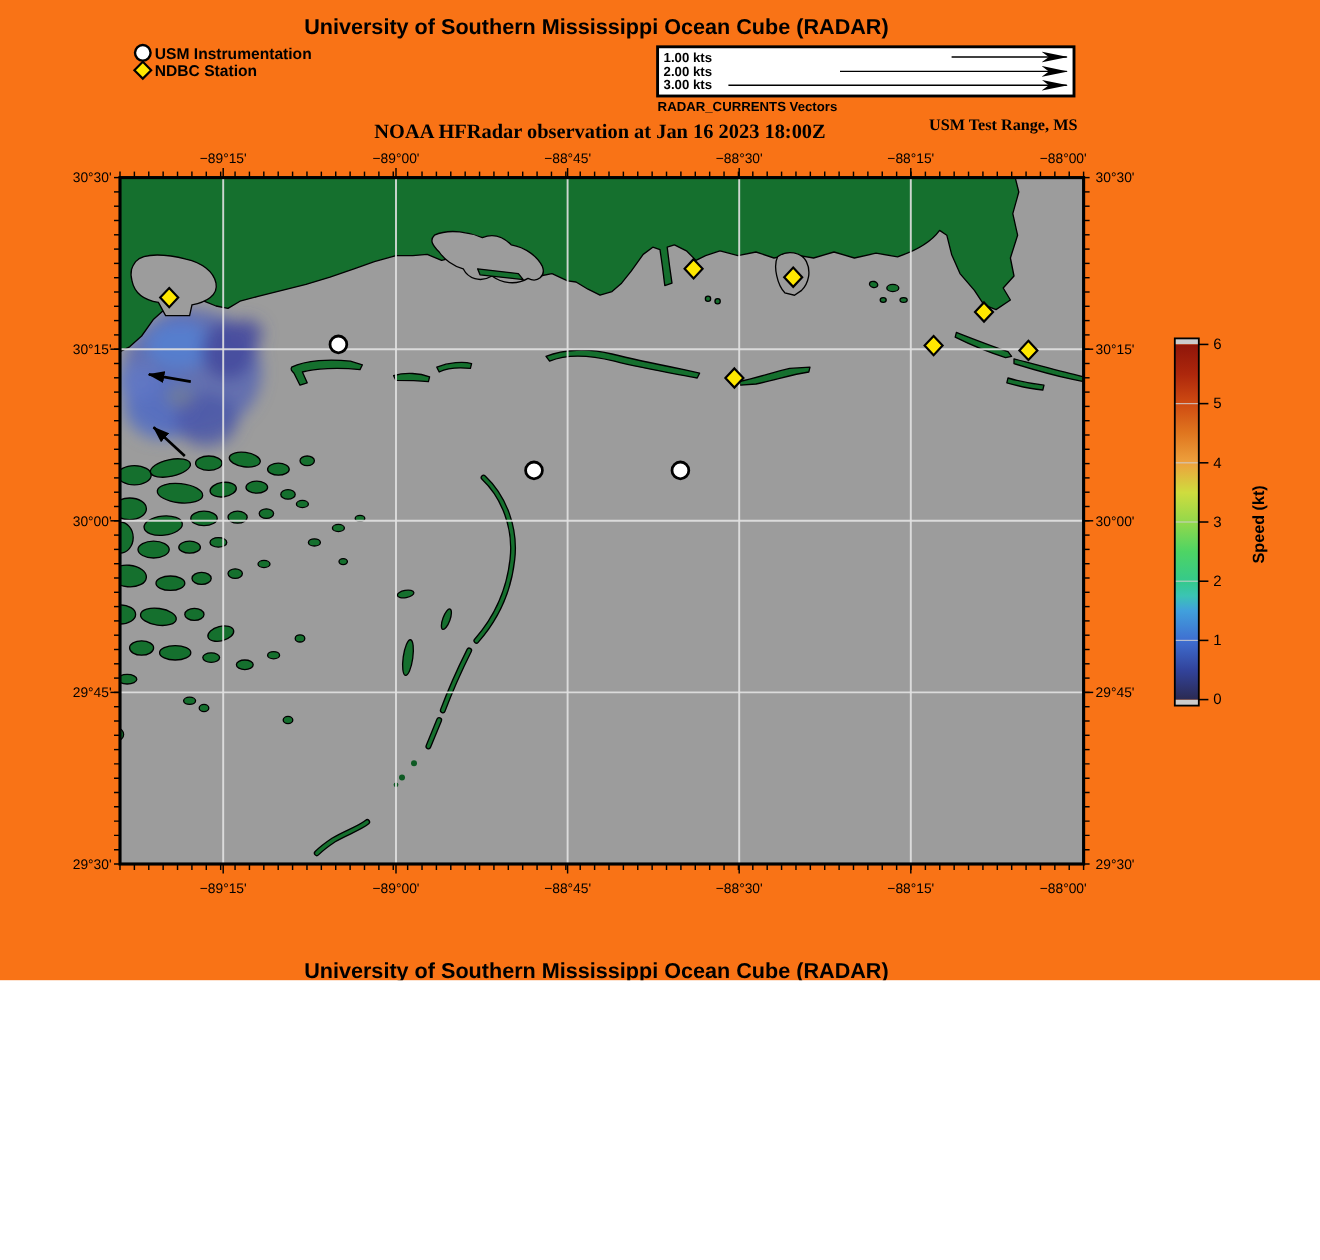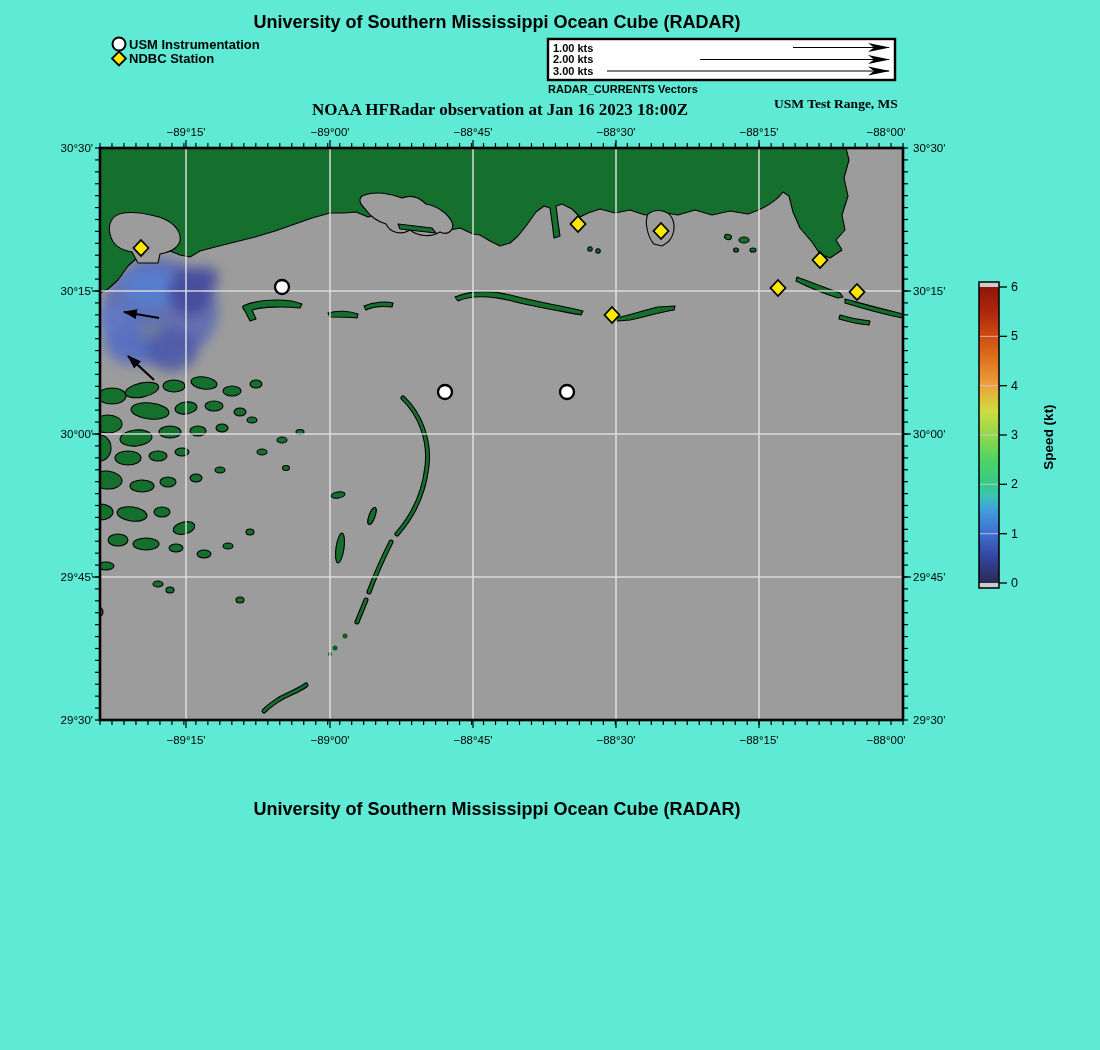--- a/index.html
+++ b/index.html
@@ -1,16 +1,16 @@
 <!DOCTYPE html>
 <html><head>
 <meta charset="utf-8">
 <style>
   html,body{margin:0;padding:0;background:#ffffff;}
-  .page{position:relative;width:1100px;height:1050px;background:#5eead4;overflow:hidden;}
+  .page{position:relative;width:1100px;height:817px;background:#f97316;overflow:hidden;}
   svg{display:block;}
   text{fill:#000;}
   .t-title{font:bold 18px "Liberation Sans",sans-serif;}
   .t-legend{font:bold 13px "Liberation Sans",sans-serif;}
   .t-vec{font:bold 11px "Liberation Sans",sans-serif;}
   .t-cap{font:bold 11px "Liberation Sans",sans-serif;}
   .t-sub{font:bold 17px "Liberation Serif",serif;}
   .t-range{font:bold 13.5px "Liberation Serif",serif;}
   .t-axis{font:11.5px "Liberation Sans",sans-serif;}
   .t-cbar{font:12.5px "Liberation Sans",sans-serif;}

